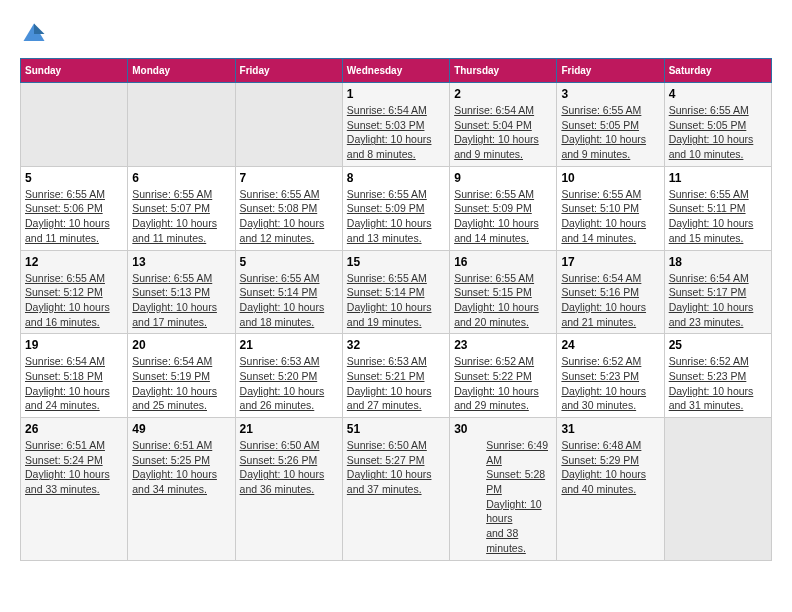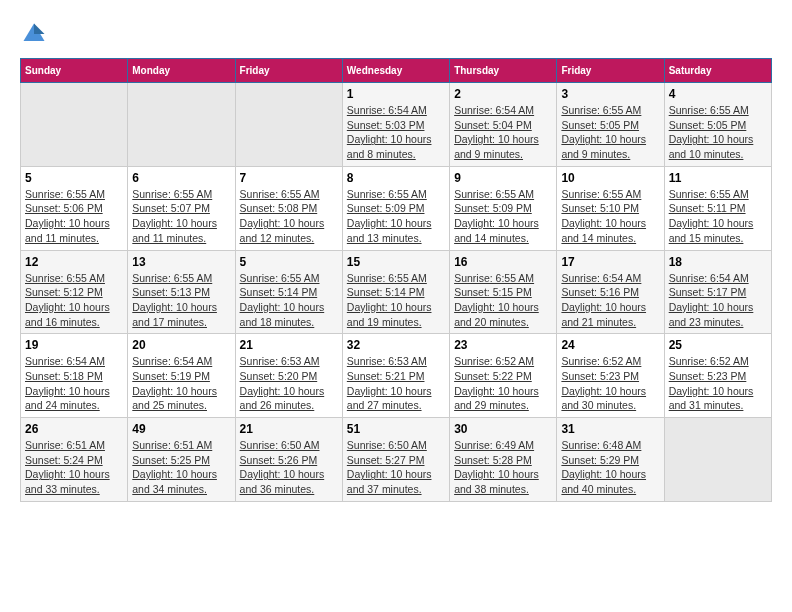--- a/index.html
+++ b/index.html
@@ -333,21 +333,21 @@
         </td>
         <td>
           <span class="day-num">51</span>
           <div class="day-info" style="white-space: pre-line;">Sunrise: 6:50 AM
 Sunset: 5:27 PM
 Daylight: 10 hours
 and 37 minutes.</div>
         </td>
         <td>
           <span class="day-num">30</span>
-          <div class="day-info" style="white-space: pre-line;">Sunrise: 6:49 AM
+          <div class="day-info" style="white-space: pre-line; margin-left: 32px;">Sunrise: 6:49 AM
 Sunset: 5:28 PM
 Daylight: 10 hours
 and 38 minutes.</div>
         </td>
         <td>
           <span class="day-num">31</span>
           <div class="day-info" style="white-space: pre-line;">Sunrise: 6:48 AM
 Sunset: 5:29 PM
 Daylight: 10 hours
 and 40 minutes.</div>

